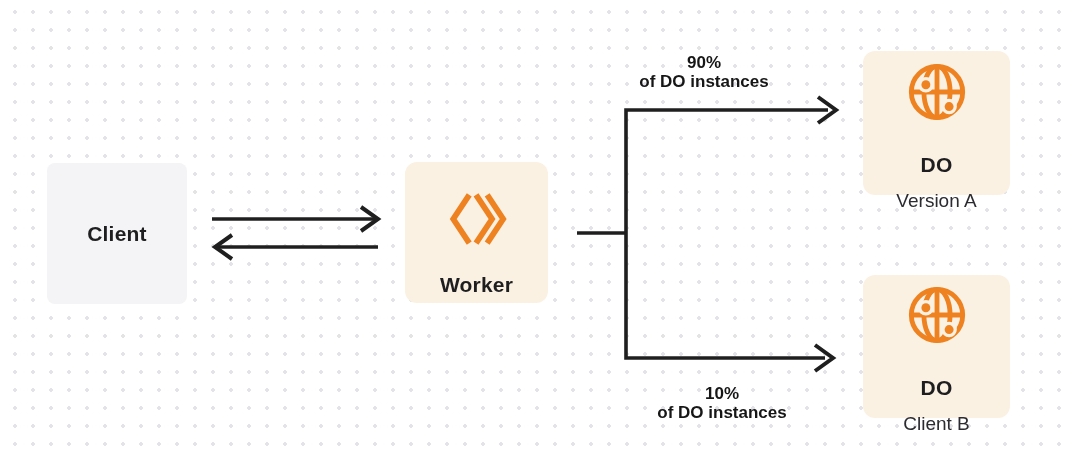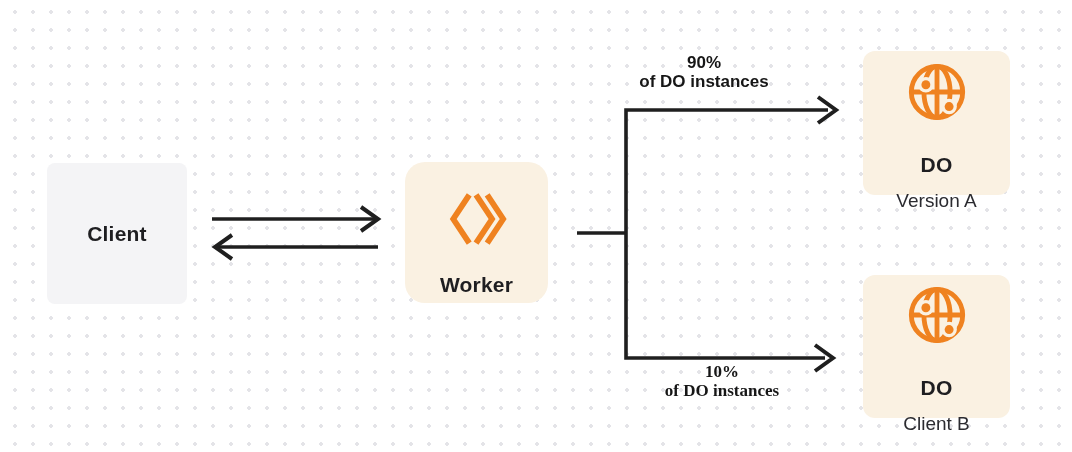--- a/index.html
+++ b/index.html
@@ -33,21 +33,21 @@
     gap:11px;
   }
   .node-client{
     left:47px;top:163px;width:140px;height:141px;
     background:var(--client-background-gray,#F4F4F6);
     border-radius:8px;
   }
   .node-worker{
     left:405px;top:162px;width:143px;height:141px;
     background:var(--node-background-cream,#FAF1E2);
-    border-radius:20px;
+    border-radius:12px;
     justify-content:flex-start;
     padding-top:26px;
   }
   .node-do-a{
     left:863px;top:51px;width:147px;height:144px;
     background:var(--node-background-cream,#FAF1E2);
     border-radius:12px;
     justify-content:flex-start;
     padding-top:10px;
   }
@@ -73,21 +73,21 @@
     font-size:19px;font-weight:400;line-height:1.1;
     margin-top:5px;
     color:var(--subtitle-text,#2B2B30);
   }
   .edge-label{
     position:absolute;width:230px;text-align:center;
     font-size:17px;font-weight:700;line-height:19px;
     color:#161616;
   }
   .edge-label-a{left:589px;top:53px;}
-  .edge-label-b{left:607px;top:362px;font-family:Liberation Serif, serif;}
+  .edge-label-b{left:607px;top:384px;}
 </style>
 </head>
 <body>
 
 <div class="canvas">
 
   <svg class="connectors" viewBox="0 0 1072 452" aria-hidden="true">
 
     <line class="connector" x1="212" y1="219" x2="375" y2="219"></line>
     <polyline class="arrowhead" points="361,207 378,219 361,231"></polyline>

